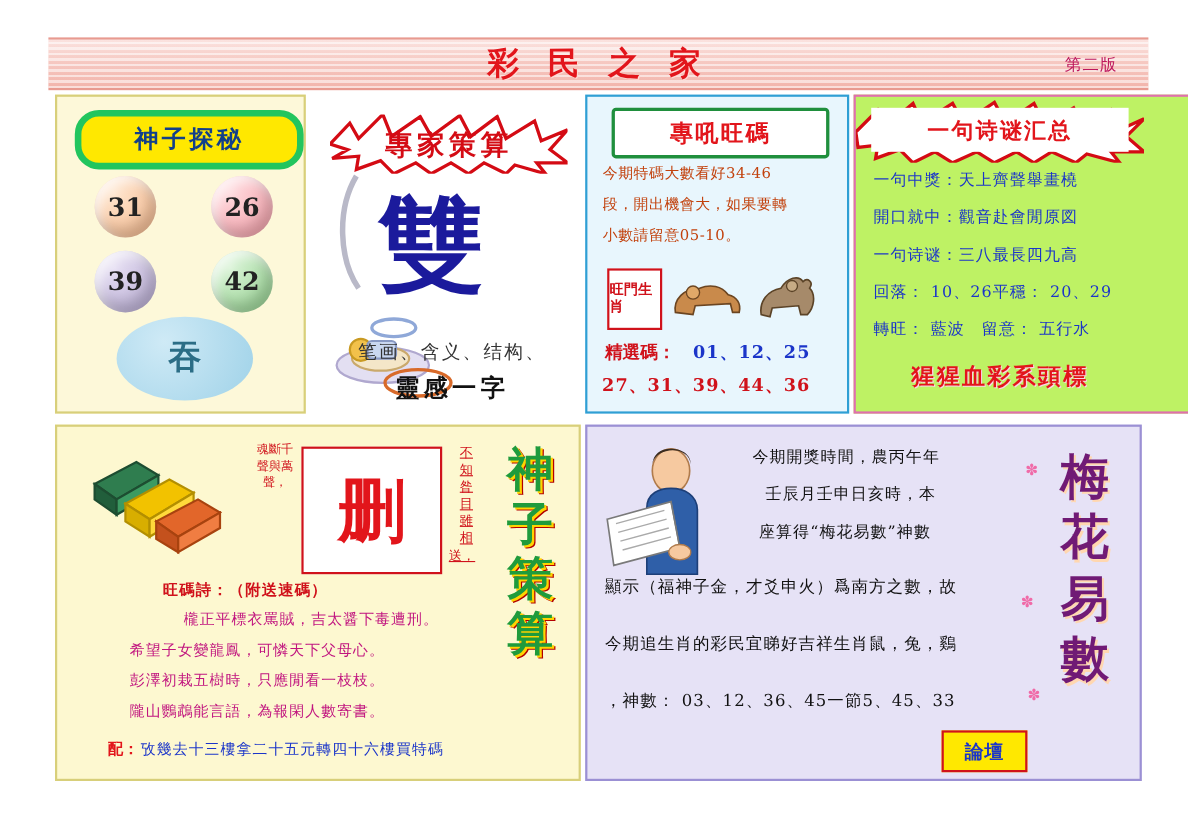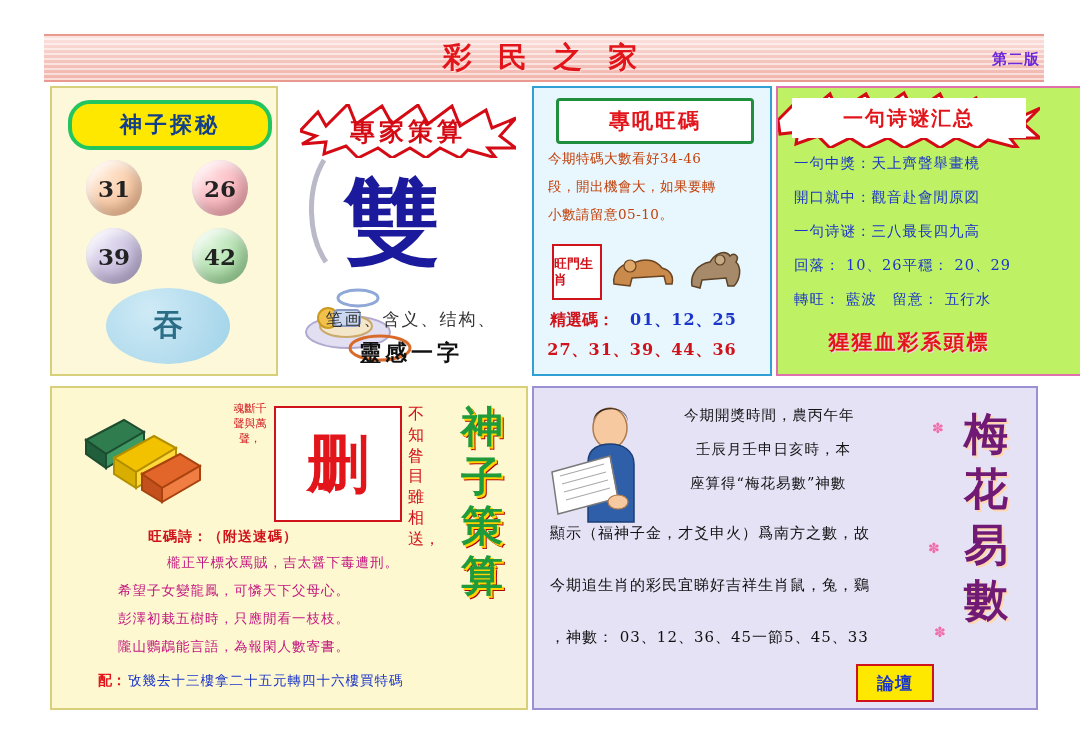--- a/index.html
+++ b/index.html
@@ -31,39 +31,39 @@
     pointer-events:none;
   }
   .header-title{
     font-family:"DejaVu Serif", serif;
     font-size:29px;font-weight:bold;color:#e2151b;
     letter-spacing:8px;
     position:relative;z-index:2;
     text-shadow:1px 1px 0 #ffd9d4;
   }
   .edition{
-    position:absolute;right:36px;top:46px;
-    font-family:"DejaVu Serif", serif;
-    font-size:15px;font-weight:bold;color:#6d28d9;
+    position:absolute;right:60px;top:46px;
+    font-family:"DejaVu Serif", serif;
+    font-size:15px;font-weight:normal;color:#be185d;
     letter-spacing:1px;
   }
 
   
   .box{position:absolute;box-sizing:border-box;}
 
   
   #p-shenzi{
     left:46px;top:82px;width:228px;height:290px;
     background:#fdf8d9;
     border:2px solid #d8cf7a;
   }
   .sz-title{
     position:absolute;left:16px;top:12px;width:196px;height:42px;
     background:#ffe800;
-    border:4px solid #22c55e;
+    border:6px solid #22c55e;
     border-radius:22px;
     display:flex;align-items:center;justify-content:center;
     font-family:"DejaVu Serif", serif;
     font-size:22px;font-weight:bold;color:#123f8a;
     letter-spacing:3px;
   }
   .ball{
     position:absolute;width:56px;height:56px;border-radius:50%;
     display:flex;align-items:center;justify-content:center;
     font-family:"DejaVu Serif", serif;
@@ -208,21 +208,21 @@
     background:#fff;border:2px solid #d0121b;
     display:flex;align-items:center;justify-content:center;
   }
   .delete-char{
     font-family:"DejaVu Serif", serif;
     font-size:62px;font-weight:bold;color:#e2151b;
   }
   .vert-note{
     position:absolute;left:356px;top:16px;width:22px;
     font-family:"DejaVu Serif", serif;
-    font-size:16px;color:#d0121b;line-height:1.3;text-align:left;
+    font-size:12px;color:#d0121b;line-height:1.3;text-align:right;text-decoration:underline;
   }
   .vtitle{
     position:absolute;left:392px;top:14px;width:76px;
     font-family:"DejaVu Serif", serif;
     font-size:42px;font-weight:bold;color:#1f9b3c;
     text-align:center;line-height:1.18;
     text-shadow:2px 2px 0 #ffd400, 3px 3px 0 #b30000;
   }
   .poem-head{
     position:absolute;left:96px;top:140px;

